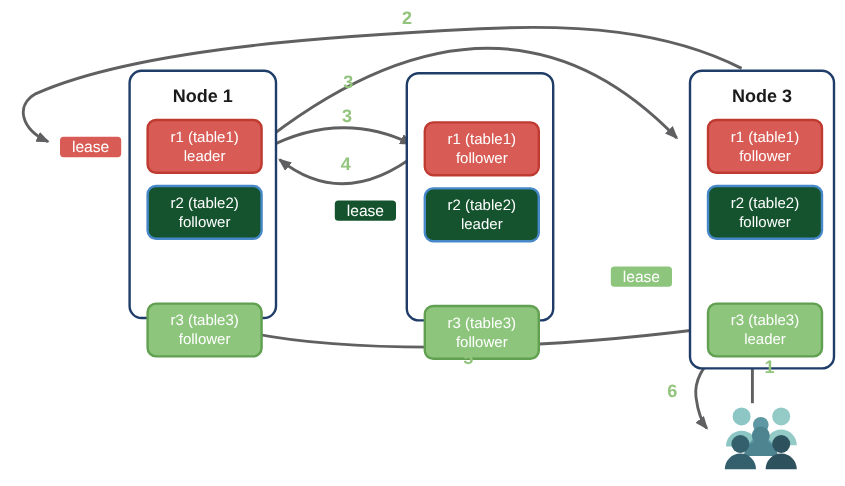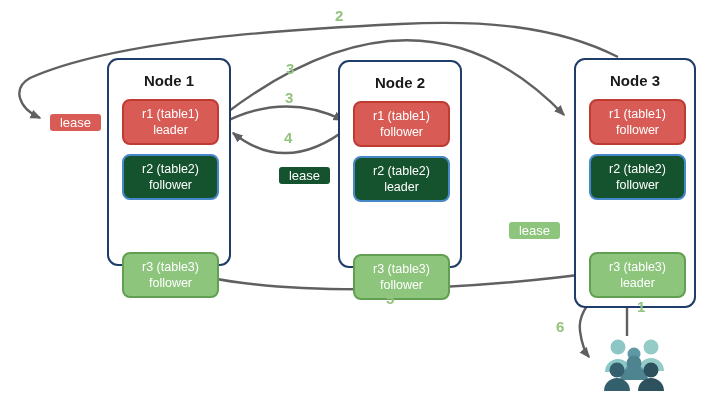--- a/index.html
+++ b/index.html
@@ -69,21 +69,20 @@
       <span>r2 (table2)</span>
       <span>follower</span>
     </div>
     <div class="replica green r3">
       <span>r3 (table3)</span>
       <span>follower</span>
     </div>
   </div>
 
   <div class="node" style="left:338px;top:60px;">
-    <div class="node-title">Node 2</div>
     <div class="replica red r1">
       <span>r1 (table1)</span>
       <span>follower</span>
     </div>
     <div class="replica blue r2">
       <span>r2 (table2)</span>
       <span>leader</span>
     </div>
     <div class="replica green r3">
       <span>r3 (table3)</span>

